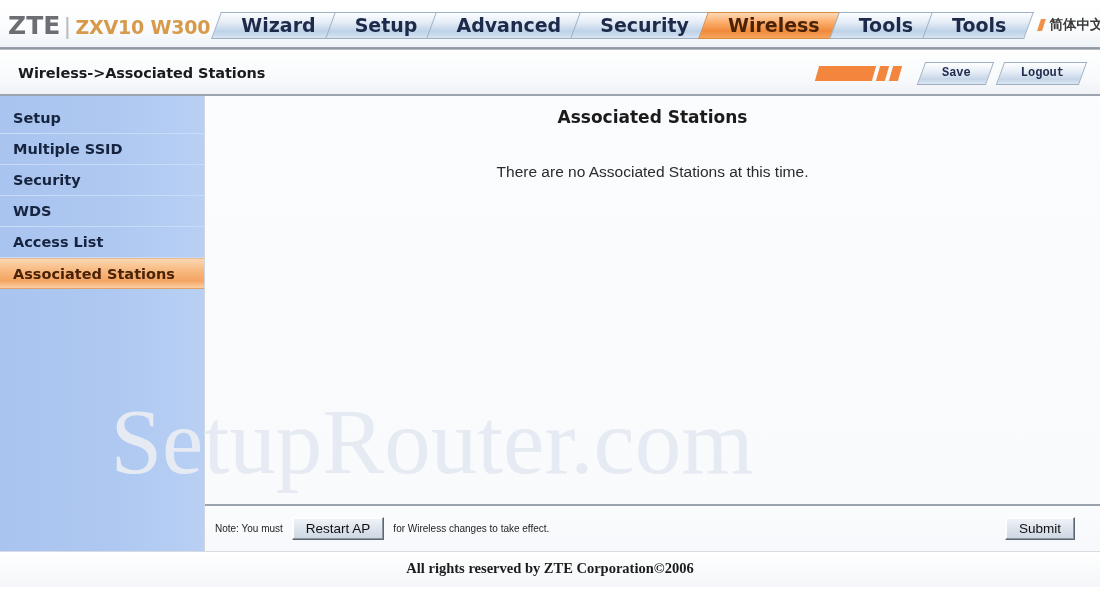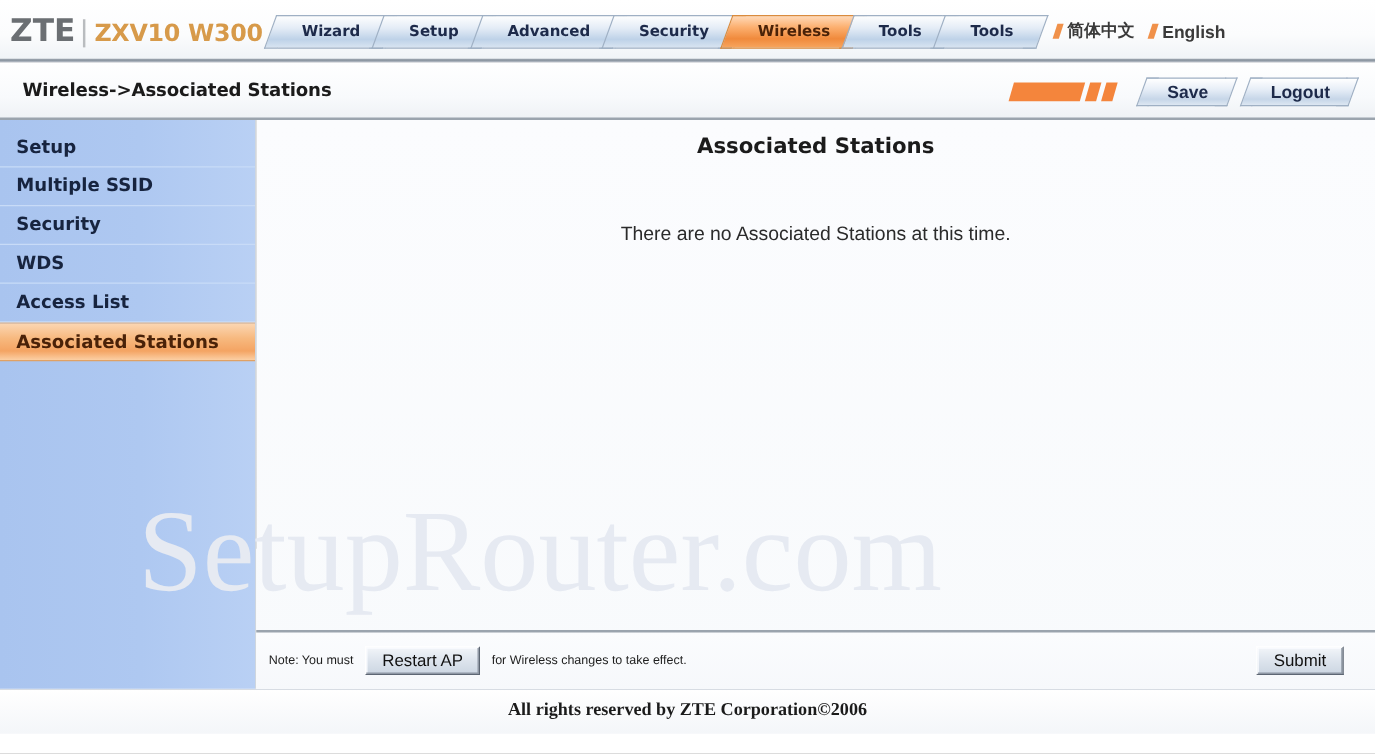--- a/index.html
+++ b/index.html
@@ -69,21 +69,21 @@
   .tabs {
     display: flex;
     align-items: center;
     gap: 3px;
   }
   .tab {
     position: relative;
     height: 25px;
     line-height: 25px;
     padding: 0 17px 0 19px;
-    font-size: 12px;
+    font-size: 19px;
     font-weight: bold;
     color: #1d2a4a;
     background: linear-gradient(to bottom, #fdfefe 0%, #e4ecf6 38%, #bed2e8 74%, #d8e4f1 100%);
     border: 1px solid #9fb0c4;
     border-left: none;
     border-right: none;
     cursor: pointer;
     white-space: nowrap;
     font-family: "DejaVu Sans", sans-serif;
   }
@@ -185,29 +185,29 @@
   .deco-bar.b1 { width: 57px; }
   .deco-bar.b2 { width: 9px; }
   .deco-bar.b3 { width: 9px; }
 
   .sbtn {
     position: relative;
     height: 21px;
     line-height: 21px;
     padding: 0 14px 0 16px;
     margin: 0 8px;
-    font-size: 14px;
+    font-size: 12px;
     font-weight: bold;
     color: #1d2a4a;
     background: linear-gradient(to bottom, #ffffff 0%, #e7eef7 40%, #c6d6e8 78%, #dde7f2 100%);
     border-top: 1px solid #9fb0c4;
     border-bottom: 1px solid #9fb0c4;
     cursor: pointer;
     white-space: nowrap;
-    font-family: Liberation Sans, sans-serif;
+    font-family: Liberation Mono, monospace;
   }
   .sbtn:before, .sbtn:after {
     content: "";
     position: absolute;
     top: -1px;
     width: 9px;
     height: 21px;
     background: inherit;
     border-top: 1px solid #9fb0c4;
     border-bottom: 1px solid #9fb0c4;
@@ -263,21 +263,21 @@
     color: #1b1b1b;
     margin-top: 11px;
     font-family: "DejaVu Sans", sans-serif;
     position: relative;
     z-index: 2;
   }
   .empty-msg {
     text-align: center;
     font-size: 15.5px;
     color: #2b2b2b;
-    margin-top: 52px;
+    margin-top: 36px;
     position: relative;
     z-index: 2;
   }
 
   .watermark {
     position: absolute;
     left: -78px;
     top: 292px;
     width: 1020px;
     text-align: center;

